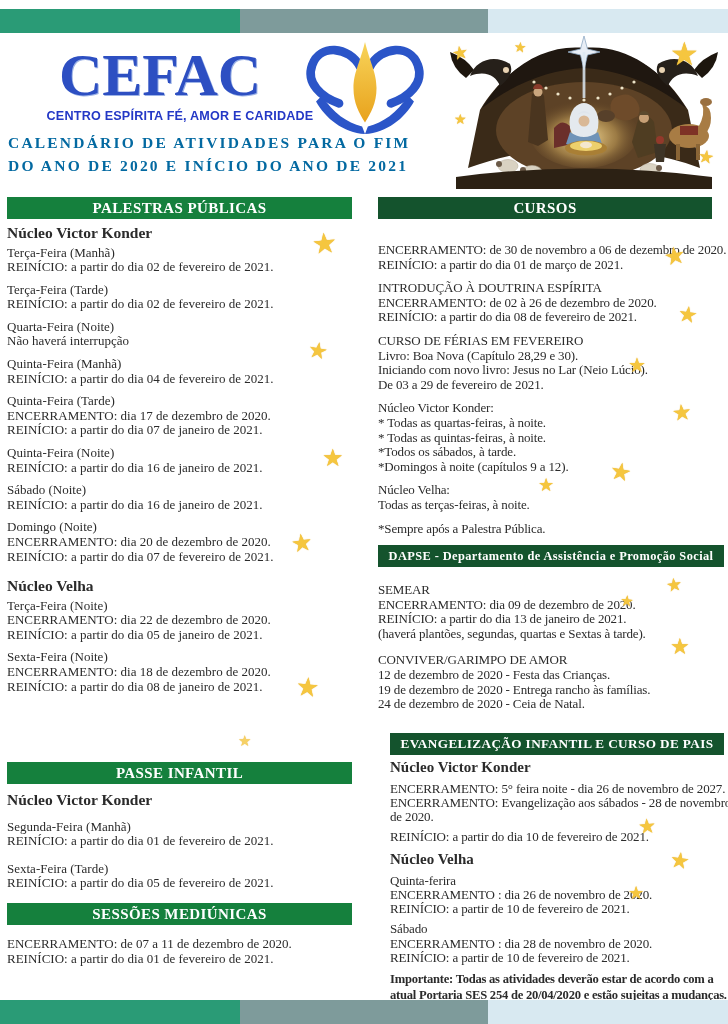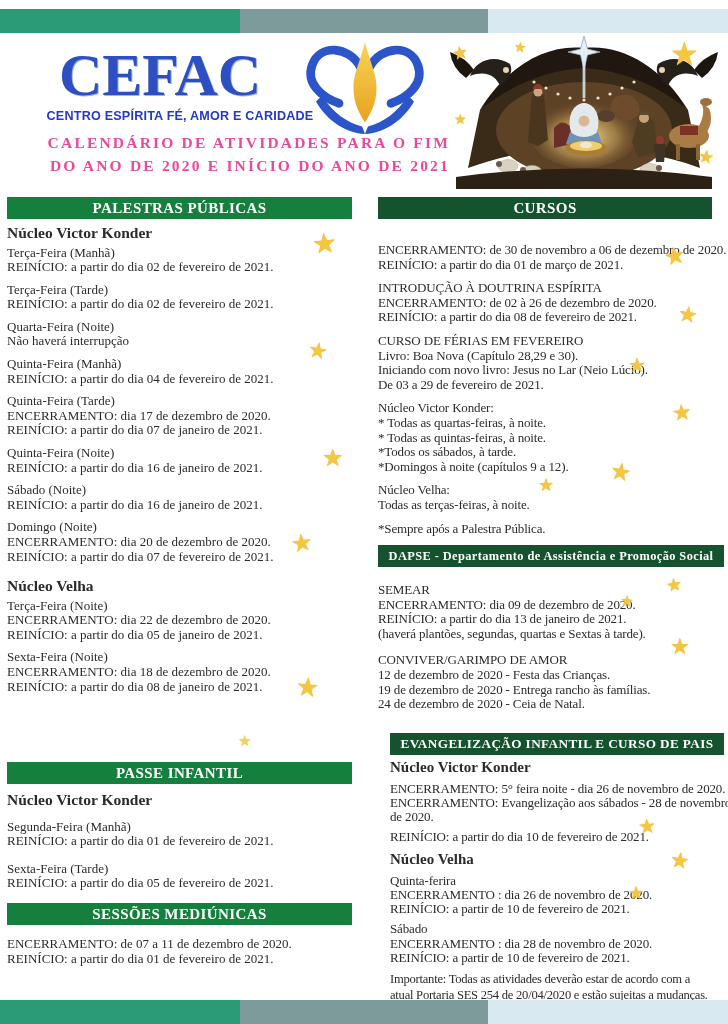--- a/index.html
+++ b/index.html
@@ -13,23 +13,23 @@
   .seg.gray{width:248px;background:#7E9B9B;}
   .seg.lblue{width:240px;background:#D8E9F1;}
   
   .logo-name{position:absolute;left:46px;top:42px;width:228px;text-align:center;
              font-weight:bold;font-size:60px;line-height:66px;color:#2d4fc2;
              text-shadow:1px 1px 0 #9db3e6;}
   .logo-subtitle{position:absolute;left:30px;top:109px;width:300px;text-align:center;
              font-family:"Liberation Sans",sans-serif;font-weight:bold;font-size:12.6px;
              color:#2438c6;letter-spacing:0.2px;}
   .logo-mark{position:absolute;left:292px;top:40px;width:146px;height:96px;}
-  .page-title{position:absolute;left:8px;top:131px;width:442px;text-align:right;
+  .page-title{position:absolute;left:8px;top:131px;width:442px;text-align:left;
              font-weight:bold;font-size:15.5px;line-height:23px;letter-spacing:2.2px;
-             color:#ec4899;}
+             color:#0369a1;}
   .nativity{position:absolute;left:446px;top:36px;width:276px;height:153px;}
   
   .section{position:absolute;}
   #sec-palestras{left:7px;top:197px;width:345px;}
   #sec-passe{left:7px;top:762px;width:345px;}
   #sec-sessoes{left:7px;top:903px;width:345px;}
   #sec-cursos{left:378px;top:197px;width:334px;}
   #sec-dapse{left:378px;top:545px;width:346px;}
   #sec-evangelizacao{left:378px;top:733px;width:334px;margin-left:12px;}
   .hdr{height:22px;line-height:22px;text-align:center;color:#ffffff;font-weight:bold;
@@ -52,21 +52,21 @@
   #sec-cursos .entry{margin-bottom:9px;}
   #sec-dapse .entry{margin-bottom:12px;}
   #sec-evangelizacao .entry{margin-bottom:6px;}
   #sec-passe .entry{margin-bottom:13px;}
   .group-title{font-size:15.5px;font-weight:bold;margin:0 0 3px 0;line-height:19.5px;}
   .group-title + .entry{margin-top:1px;}
   .section .group-title:not(:first-child){margin-top:12px;}
   #sec-passe .group-title{margin-bottom:10px;}
   #sec-evangelizacao .group-title{margin-top:0;margin-bottom:4px;font-size:15px;}
   #sec-evangelizacao .group-title:not(:first-child){margin-top:6px;}
-  .important{margin-top:4px;font-weight:normal;font-size:12.6px;line-height:16px;
+  .important{margin-top:4px;font-weight:bold;font-size:12.6px;line-height:16px;
              letter-spacing:-0.25px;white-space:nowrap;}
   
   .star{position:absolute;font-family:"DejaVu Sans",sans-serif;color:#F5C63F;
         text-shadow:0 0 1px #e0a82a;line-height:1;user-select:none;}
 </style>
 </head>
 <body>
 
 <div class="page">
 
@@ -299,21 +299,21 @@
             <div class="line">19 de dezembro de 2020 - Entrega rancho às famílias.</div>
             <div class="line">24 de dezembro de 2020 - Ceia de Natal.</div>
           </div>
         </div>
       </section>
       <section class="section" id="sec-evangelizacao">
         <div class="hdr muted hdr-small">EVANGELIZAÇÃO INFANTIL E CURSO DE PAIS</div>
         <div class="section-content">
           <div class="group-title">Núcleo Victor Konder</div>
           <div class="entry">
-            <div class="line">ENCERRAMENTO: 5° feira noite - dia 26 de novembro de 2020.</div>
+            <div class="line">ENCERRAMENTO: 5° feira noite - dia 26 de novembro de 2027.</div>
             <div class="line">ENCERRAMENTO: Evangelização aos sábados - 28 de novembro</div>
             <div class="line">de 2020.</div>
           </div>
           <div class="entry">
             <div class="line">REINÍCIO: a partir do dia 10 de fevereiro de 2021.</div>
           </div>
           <div class="group-title">Núcleo Velha</div>
           <div class="entry">
             <div class="line">Quinta-ferira</div>
             <div class="line">ENCERRAMENTO : dia 26 de novembro de 2020.</div>

